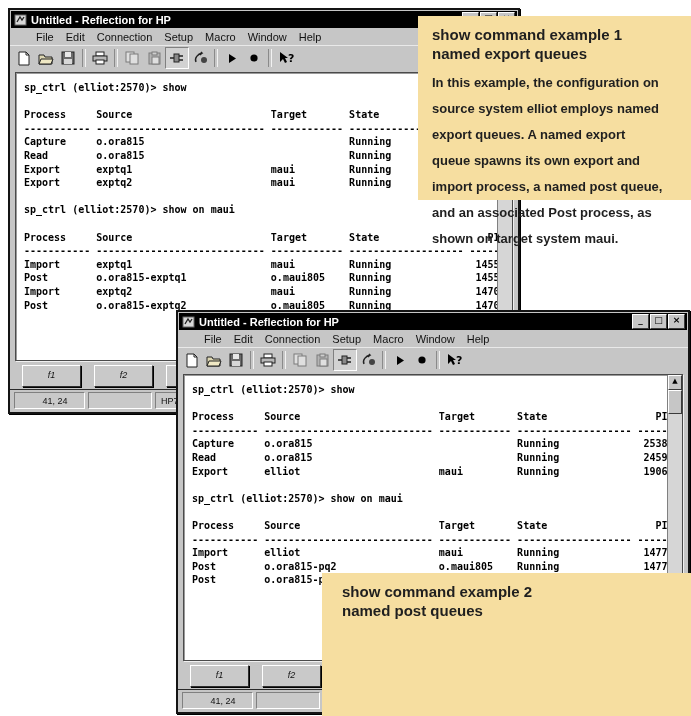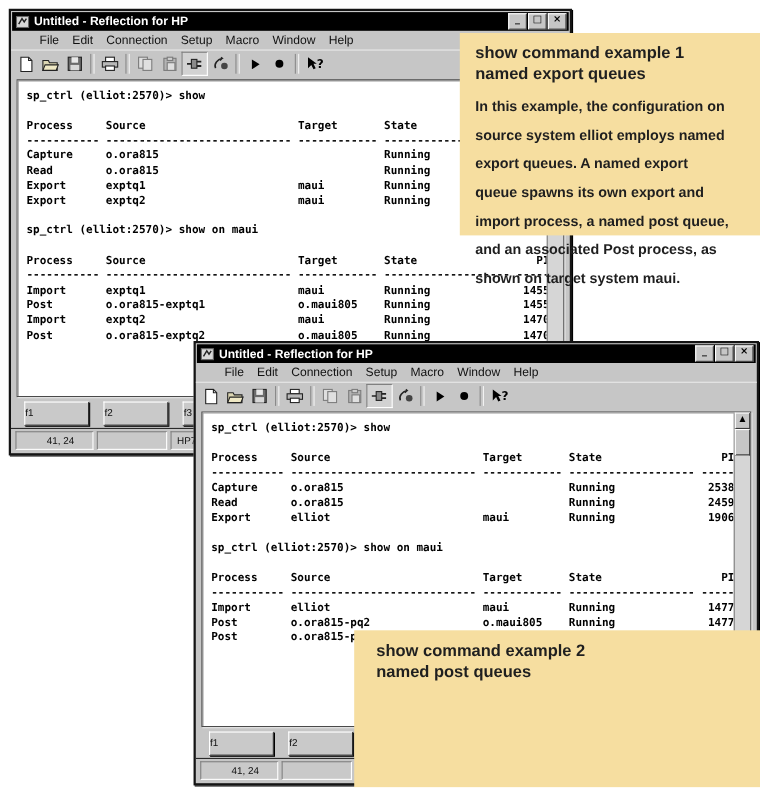--- a/index.html
+++ b/index.html
@@ -46,34 +46,34 @@
   .sbtn{height:13px;background:#c6c6c6;border:1px solid;
         border-color:#fff #3a3a3a #3a3a3a #fff;font-size:7px;text-align:center;
         line-height:11px;color:#000;font-family:"DejaVu Sans",sans-serif;}
   .sthumb{height:22px;background:#c6c6c6;border:1px solid;
           border-color:#fff #3a3a3a #3a3a3a #fff;}
 
   .fkeys{flex:0 0 26px;display:flex;align-items:center;gap:13px;padding-left:12px;
          border-bottom:1px solid #2a2a2a;}
   .fkey{width:57px;height:20px;background:#c9c9c9;border:1px solid;
         border-color:#fff #2e2e2e #2e2e2e #fff;box-shadow:1px 1px 0 #000;
-        font-size:9px;text-align:left;line-height:19px;color:#111;}
+        font-size:9px;font-style:italic;text-align:center;line-height:19px;color:#111;}
 
   .statusbar{flex:0 0 17px;display:flex;gap:3px;margin:2px 4px 3px 4px;align-items:stretch;}
   .spanel{border:1px solid;border-color:#808080 #fff #fff #808080;background:#c9c9c9;
           font-size:9px;color:#111;display:flex;align-items:center;padding:0 5px;
           white-space:nowrap;overflow:hidden;}
   .sp1{flex:0 0 48px;justify-content:center;padding-left:16px;}
   .sp2{flex:0 0 52px;}
   .sp3{flex:1 1 auto;}
 
   
   .callout{position:absolute;background:#f6dea0;color:#1f1f1f;padding:9px 12px 8px 14px;
            box-sizing:border-box;}
-  .callout1{left:418px;top:30px;width:273px;height:184px;z-index:2;}
+  .callout1{left:418px;top:16px;width:273px;height:184px;z-index:2;}
   .callout2{left:322px;top:573px;width:390px;height:143px;z-index:4;padding-left:20px;}
   .co-title{font-size:15px;font-weight:bold;line-height:19px;white-space:pre-line;margin:0 0 7px 0;}
   .co-body{font-size:13px;font-weight:bold;line-height:26px;white-space:pre-line;margin:0;}
 
   svg{display:block;}
 </style>
 </head>
 <body>
 
 <div class="canvas">

